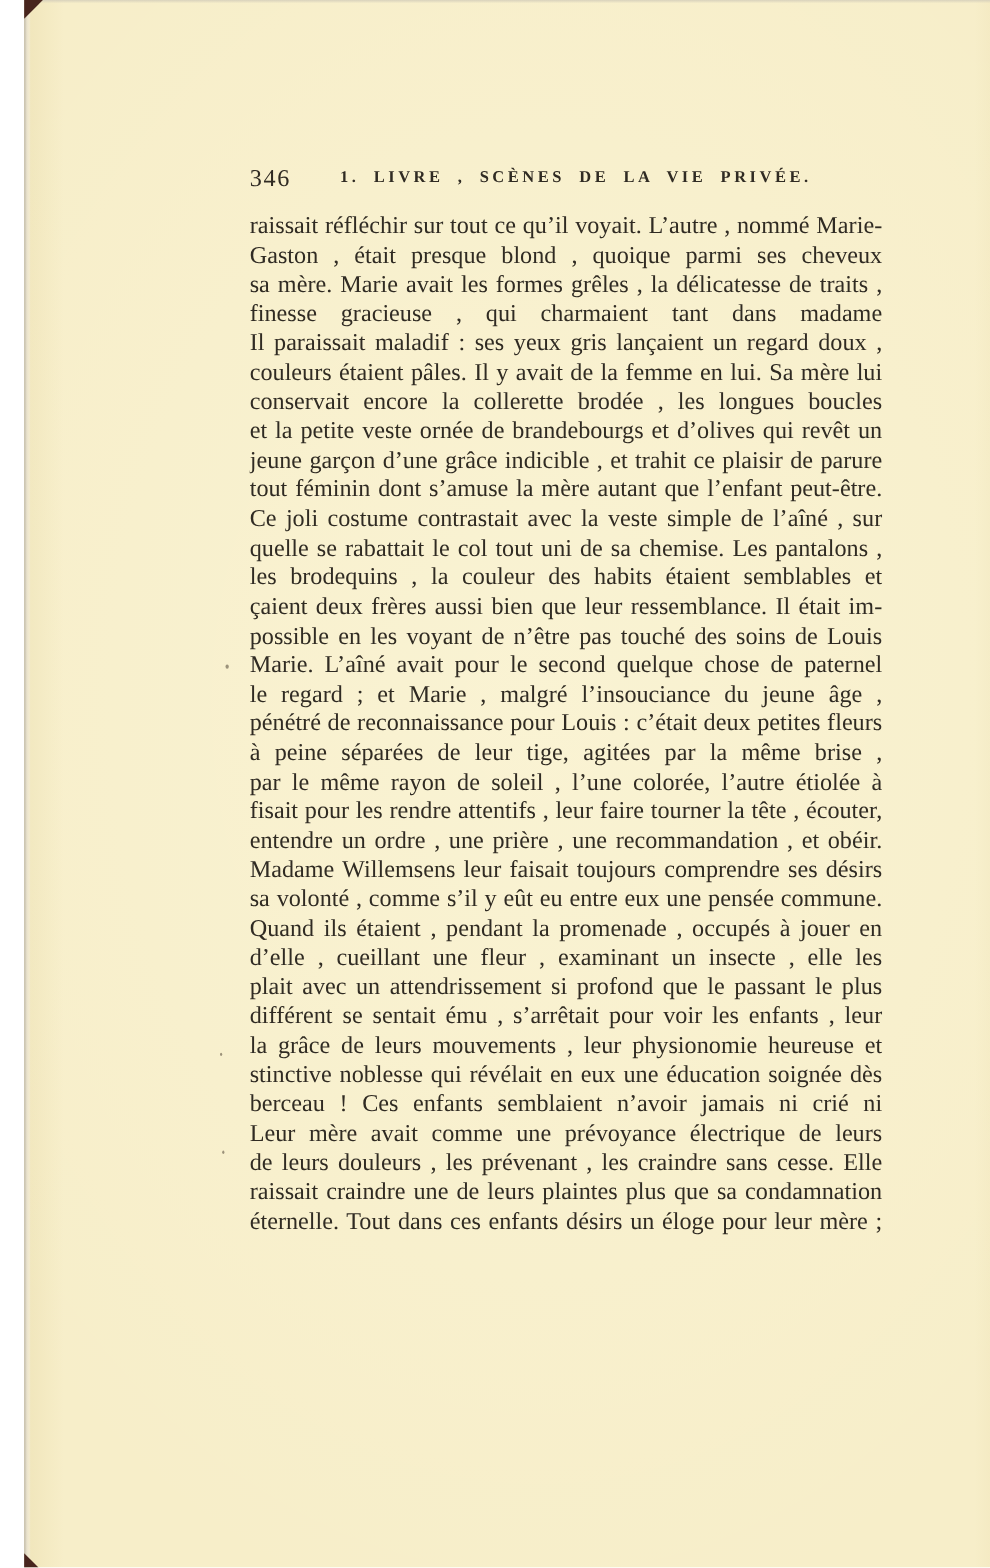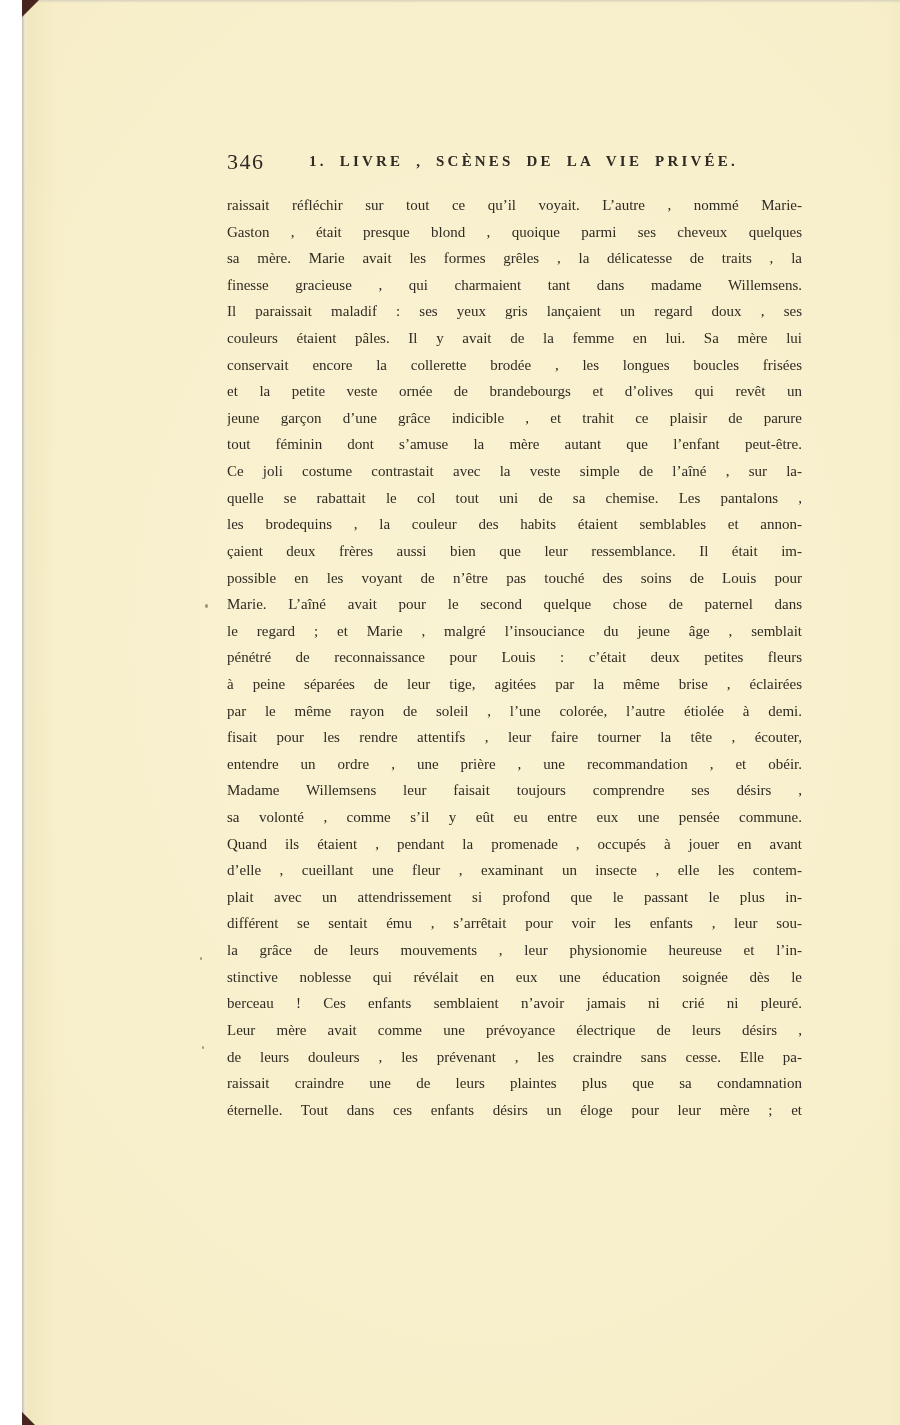--- a/index.html
+++ b/index.html
@@ -68,21 +68,21 @@
     white-space: nowrap;
     color: var(--ink);
   }
 
   .page-body {
     position: absolute;
     left: 205px; top: 192px;
     width: 575px;
   }
   .text-line {
-    font-size: 15px;
+    font-size: 22px;
     line-height: 26.62px;
     height: 26.62px;
     overflow: hidden;
     text-align: justify;
     text-align-last: justify;
     word-spacing: 0.5px;
     color: var(--ink);
     text-rendering: optimizeLegibility;
   }
   

